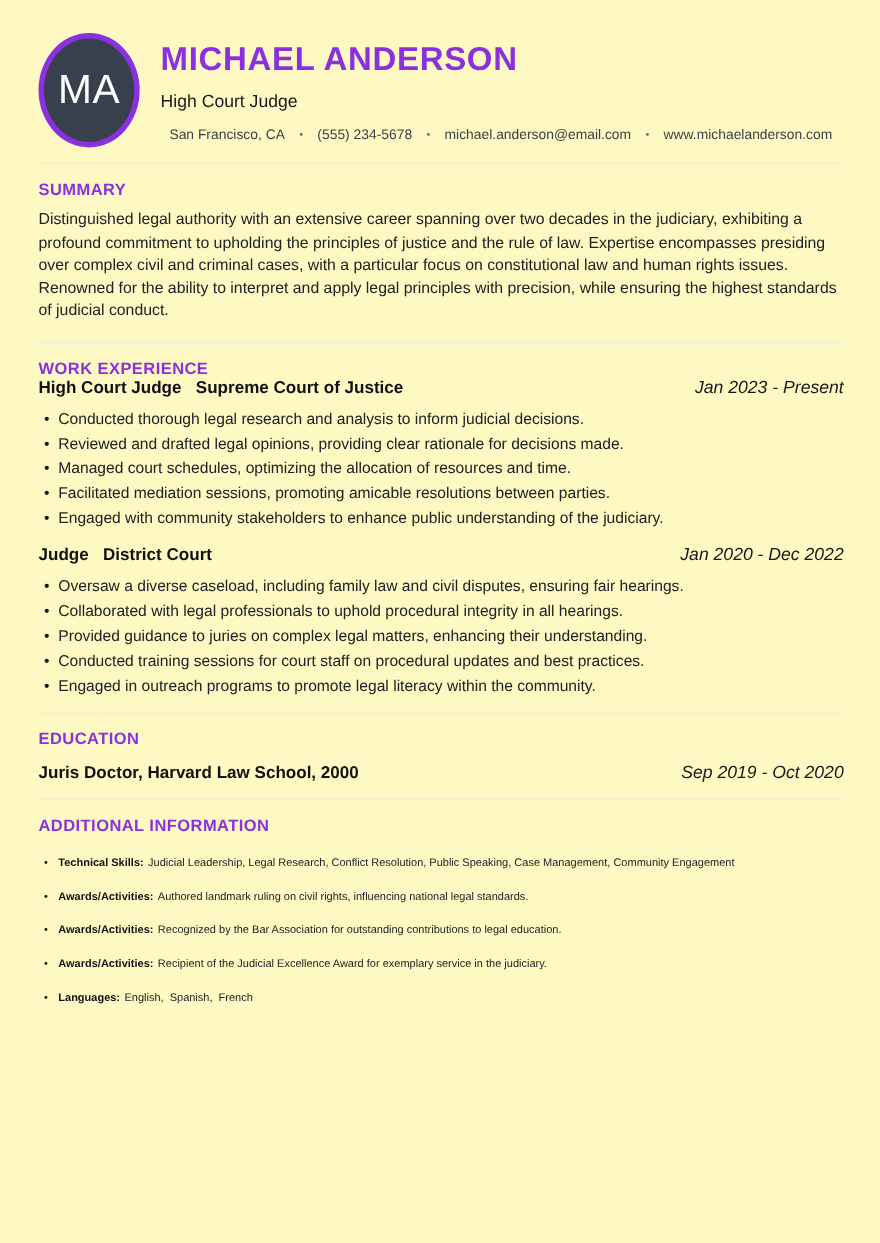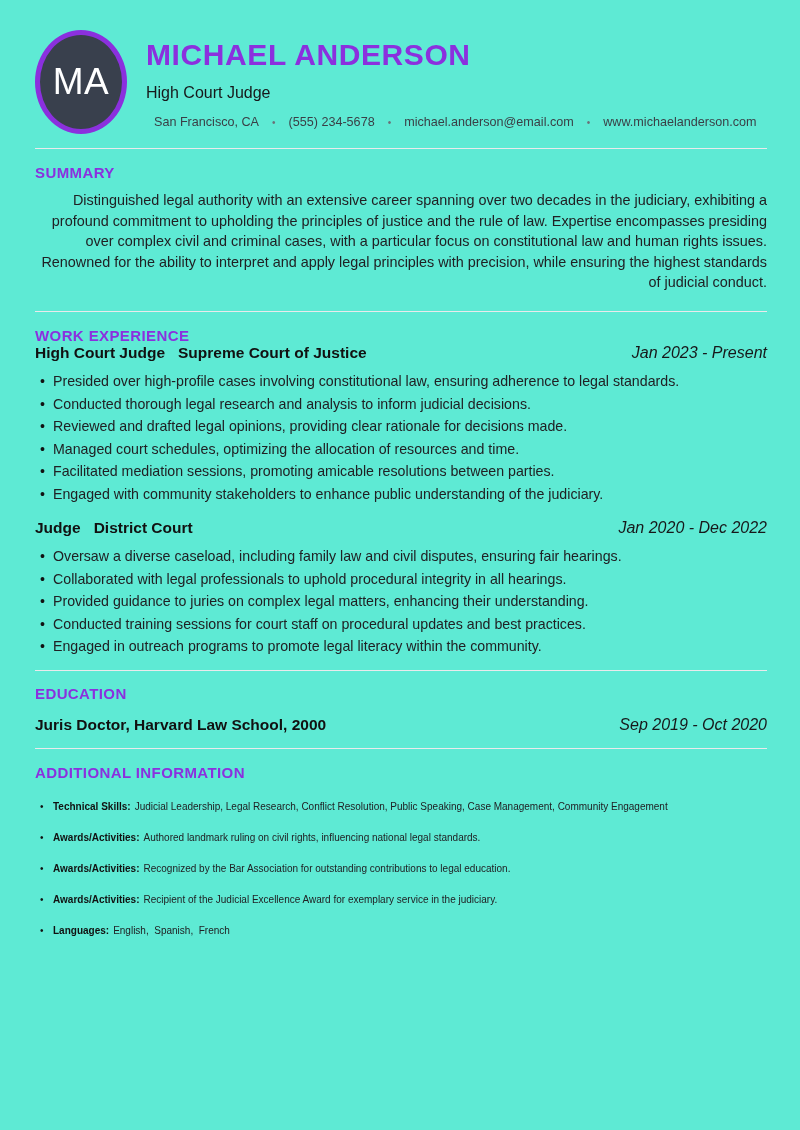--- a/index.html
+++ b/index.html
@@ -1,37 +1,37 @@
 <!DOCTYPE html>
 <html style="--accent: #8b30de;"><head>
 <meta charset="utf-8">
 <style>
   :root { --accent: #8b30de; --ink: #1c1d1f; --muted: #3a3f46; --line: #eaeaec; }
   * { margin: 0; padding: 0; box-sizing: border-box; }
   body { background: #ffffff; font-family: "Liberation Sans", sans-serif; color: var(--ink); }
-  .page { width: 800px; height: 1130px; background: #5eead4; position: relative; overflow: hidden; padding: 0 33px 0 35px; }
+  .page { width: 800px; height: 1130px; background: #fef9c3; position: relative; overflow: hidden; padding: 0 33px 0 35px; }
 
   
   .header { display: flex; align-items: flex-start; padding-top: 30px; }
   .avatar { width: 92px; height: 104px; border: 5px solid var(--accent); border-radius: 50%;
             background: #39404d; color: #ffffff; display: flex; align-items: center; justify-content: center;
             font-size: 37px; font-weight: 500; letter-spacing: 0.5px; flex: none; }
   .header-right { margin-left: 19px; padding-top: 8px; }
   .name { color: var(--accent); font-size: 30px; font-weight: 800; letter-spacing: 0.6px; }
   .job-title { font-size: 16px; font-weight: 400; color: #17181a; margin-top: 12px; }
   .contact-row { margin-top: 13px; padding-left: 8px; font-size: 12.6px; color: var(--muted);
                  display: flex; align-items: center; }
   .contact-sep { color: #6b7077; font-size: 10px; margin: 0 13px; }
 
   hr.divider { border: none; border-top: 1px solid var(--line); margin-top: 14px; }
 
   
   .section-heading { color: var(--accent); font-size: 15px; font-weight: 700; letter-spacing: 0.4px; }
   .summary-heading { margin-top: 15px; }
-  .summary-text { margin-top: 9px; font-size: 14.4px; line-height: 20.6px; color: #202124; text-align: right; }
+  .summary-text { margin-top: 9px; font-size: 14.4px; line-height: 20.6px; color: #202124; }
 
   .we-heading { margin-top: 15px; }
   .job-header { display: flex; justify-content: space-between; align-items: baseline; }
   .job-name { font-size: 15.5px; font-weight: 700; color: #111; }
   .job-company { margin-left: 13px; }
   .job-dates { font-size: 16px; font-style: italic; color: #17181a; font-weight: 400; }
 
   ul.bullets { list-style: none; margin-top: 10px; }
   ul.bullets li { position: relative; padding-left: 18px; font-size: 14.2px; line-height: 19px;
                   margin-bottom: 3.6px; color: #202124; }
@@ -87,21 +87,20 @@
   <div class="section-heading we-heading">WORK EXPERIENCE</div>
 
   <div>
     <div class="job-header">
       <div class="job-name">
         <span>High Court Judge</span><span class="job-company">Supreme Court of Justice</span>
       </div>
       <div class="job-dates">Jan 2023 - Present</div>
     </div>
     <ul class="bullets">
-      <li><span>Presided over high-profile cases involving constitutional law, ensuring adherence to legal standards.</span></li>
       <li><span>Conducted thorough legal research and analysis to inform judicial decisions.</span></li>
       <li><span>Reviewed and drafted legal opinions, providing clear rationale for decisions made.</span></li>
       <li><span>Managed court schedules, optimizing the allocation of resources and time.</span></li>
       <li><span>Facilitated mediation sessions, promoting amicable resolutions between parties.</span></li>
       <li><span>Engaged with community stakeholders to enhance public understanding of the judiciary.</span></li>
     </ul>
   </div>
 
   <div class="job-block-2">
     <div class="job-header">

